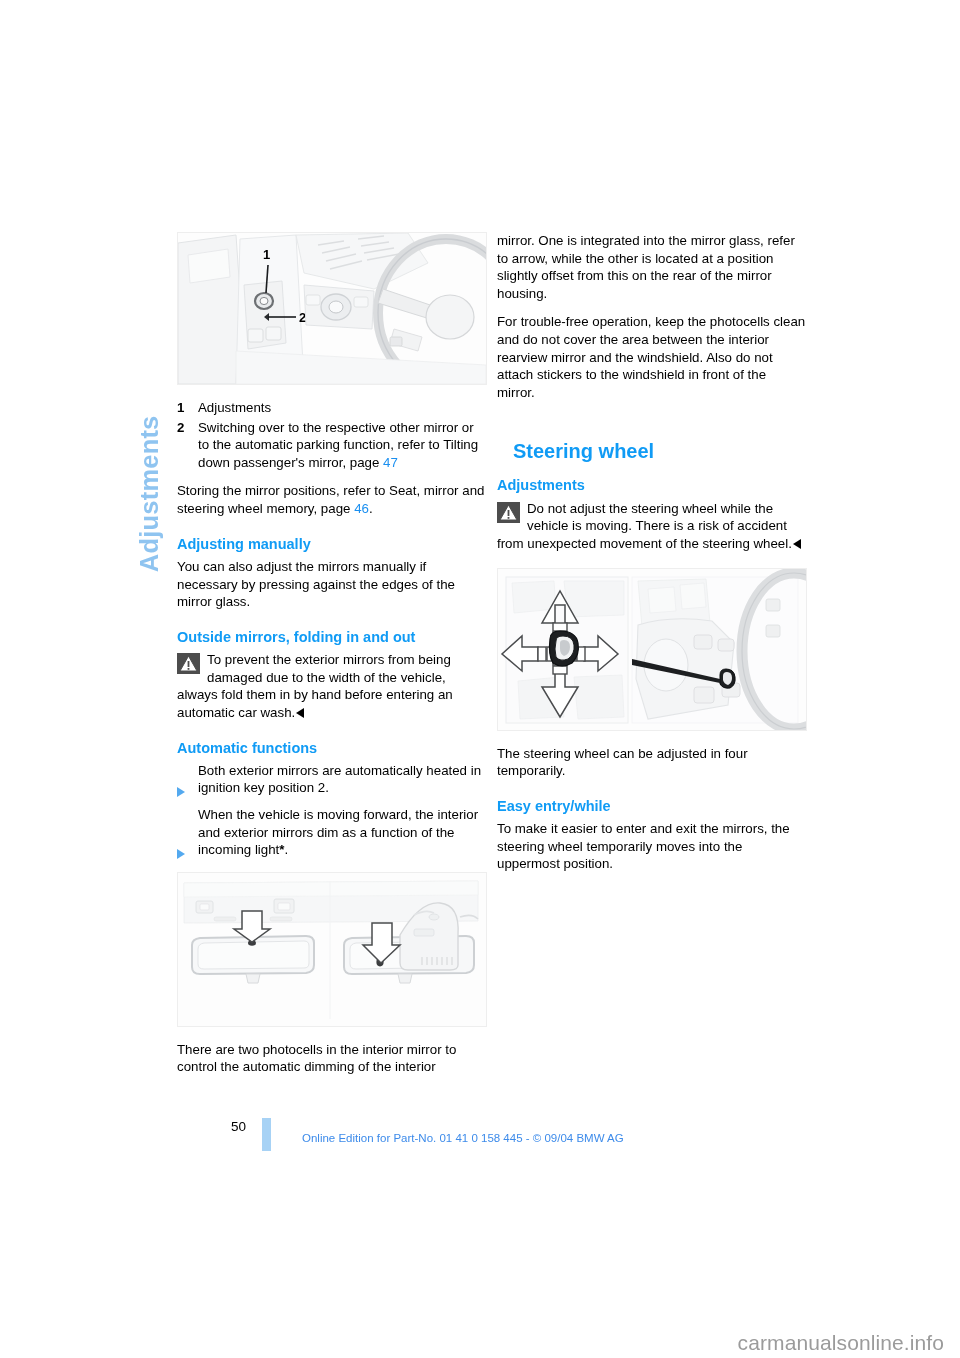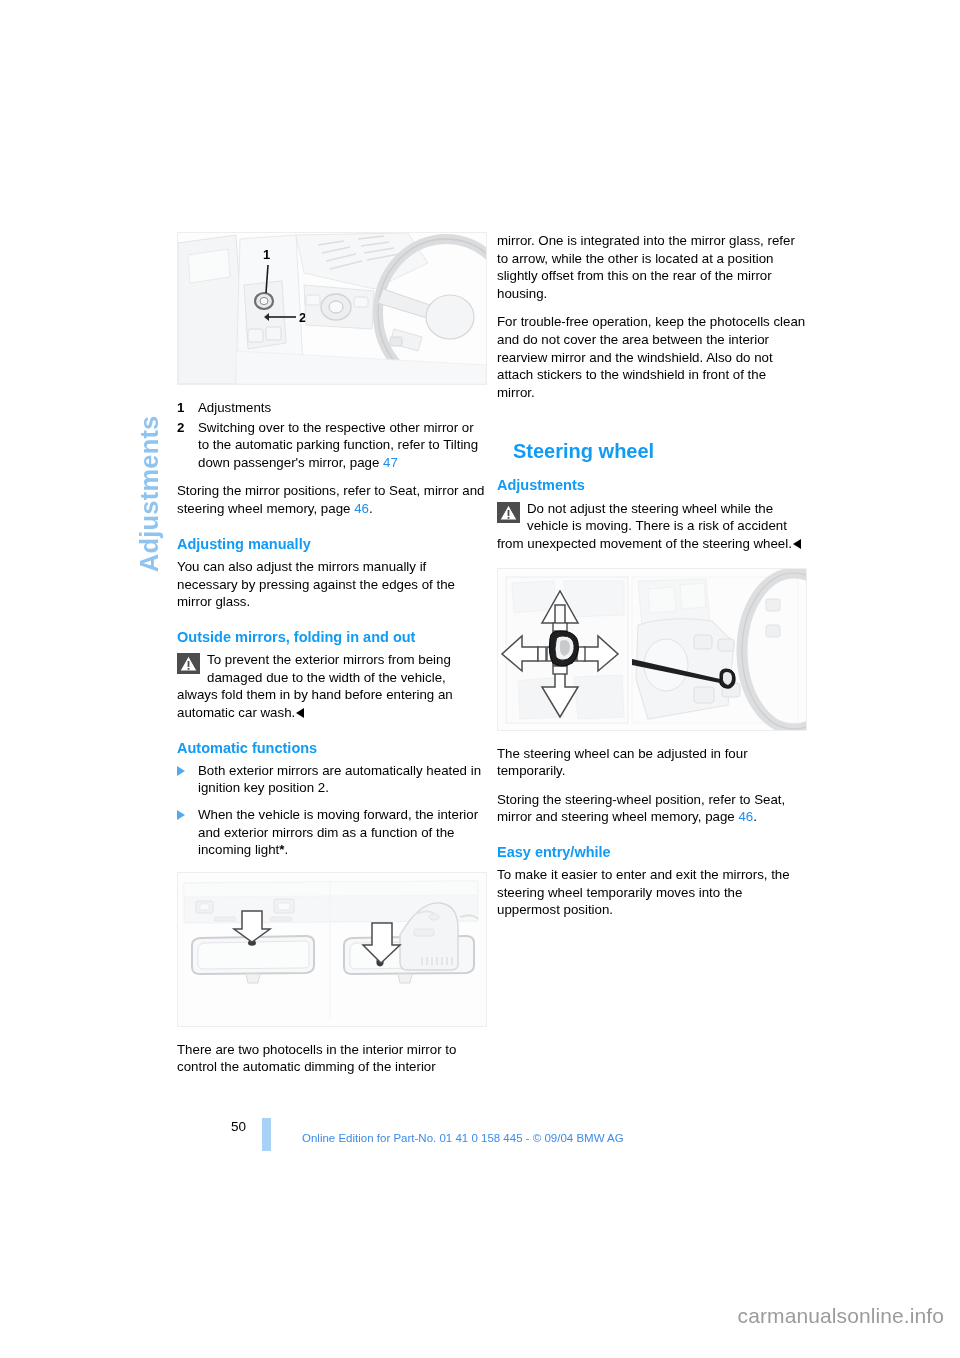--- a/index.html
+++ b/index.html
@@ -142,20 +142,21 @@
   }
 
   
   .bullets { margin: 0 0 11px 0; }
   .bullet-row {
     display: flex;
     font-size: 13.3px;
     line-height: 17.6px;
     color: #000;
     margin-bottom: 9px;
+    align-items: flex-end;
   }
   .bullet-mark {
     width: 21px;
     flex: 0 0 21px;
     padding-top: 4px;
   }
   .bullet-mark i {
     display: block;
     width: 0; height: 0;
     border-top: 5px solid transparent;
@@ -195,21 +196,21 @@
     top: 14px;
     font-size: 11.5px;
     color: #3d8bea;
     white-space: nowrap;
   }
 
   
   .site-watermark {
     position: absolute;
     right: 16px;
-    bottom: 30px;
+    bottom: 3px;
     font-size: 21px;
     color: #9b9b9b;
     letter-spacing: 0.1px;
   }
 </style>
 </head>
 <body>
 
 <div class="page">
 
@@ -475,21 +476,20 @@
 
         <path d="M134,90 L222,110 L222,114 L134,96 Z" fill="#1d1f21"></path>
       </svg>
       <div class="figure-watermark"></div>
     </div>
 
     <div style="height:14px"></div>
 
     <p class="body">The steering wheel can be adjusted in four temporarily.</p>
 
-    <p class="body"><span>Storing the steering-wheel position, refer to Seat, mirror and steering wheel memory, page </span><span class="pageref">46</span><span>.</span></p>
 
     <div style="height:7px"></div>
 
     <h2 class="sub-title">Easy entry/while</h2>
     <p class="body">To make it easier to enter and exit the mirrors, the steering wheel temporarily moves into the uppermost position.</p>
   </div>
 
   <div class="footer">
     <div class="footer-pagenum">50</div>
     <div class="footer-bar"></div>

